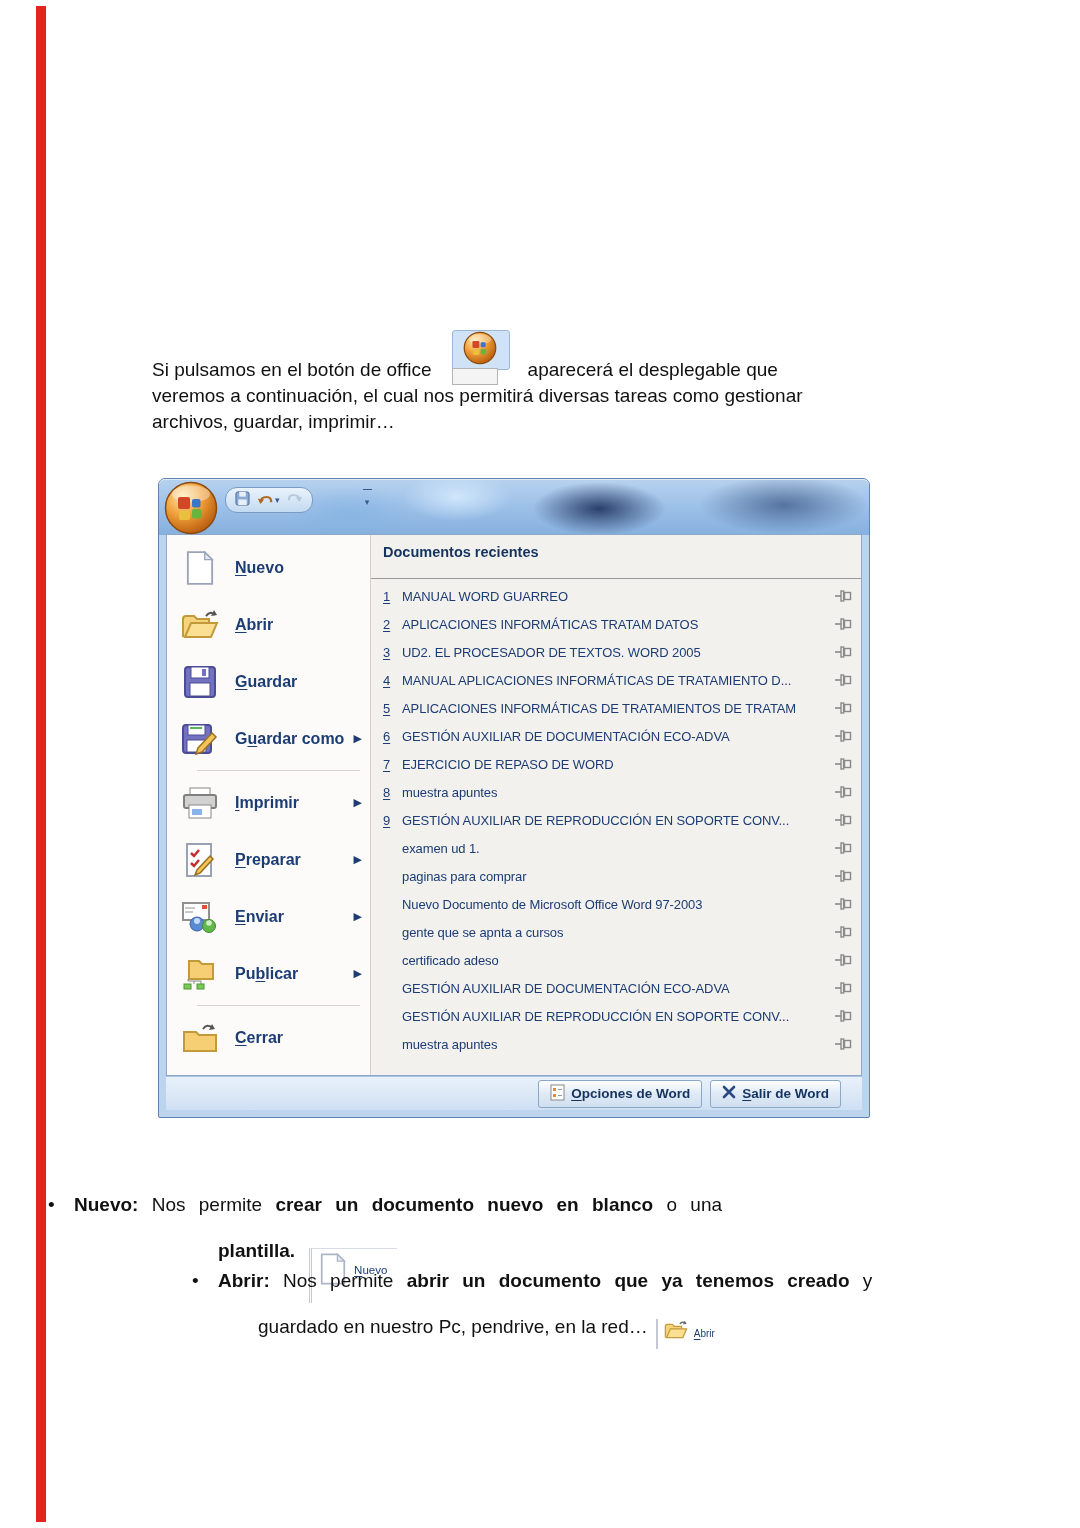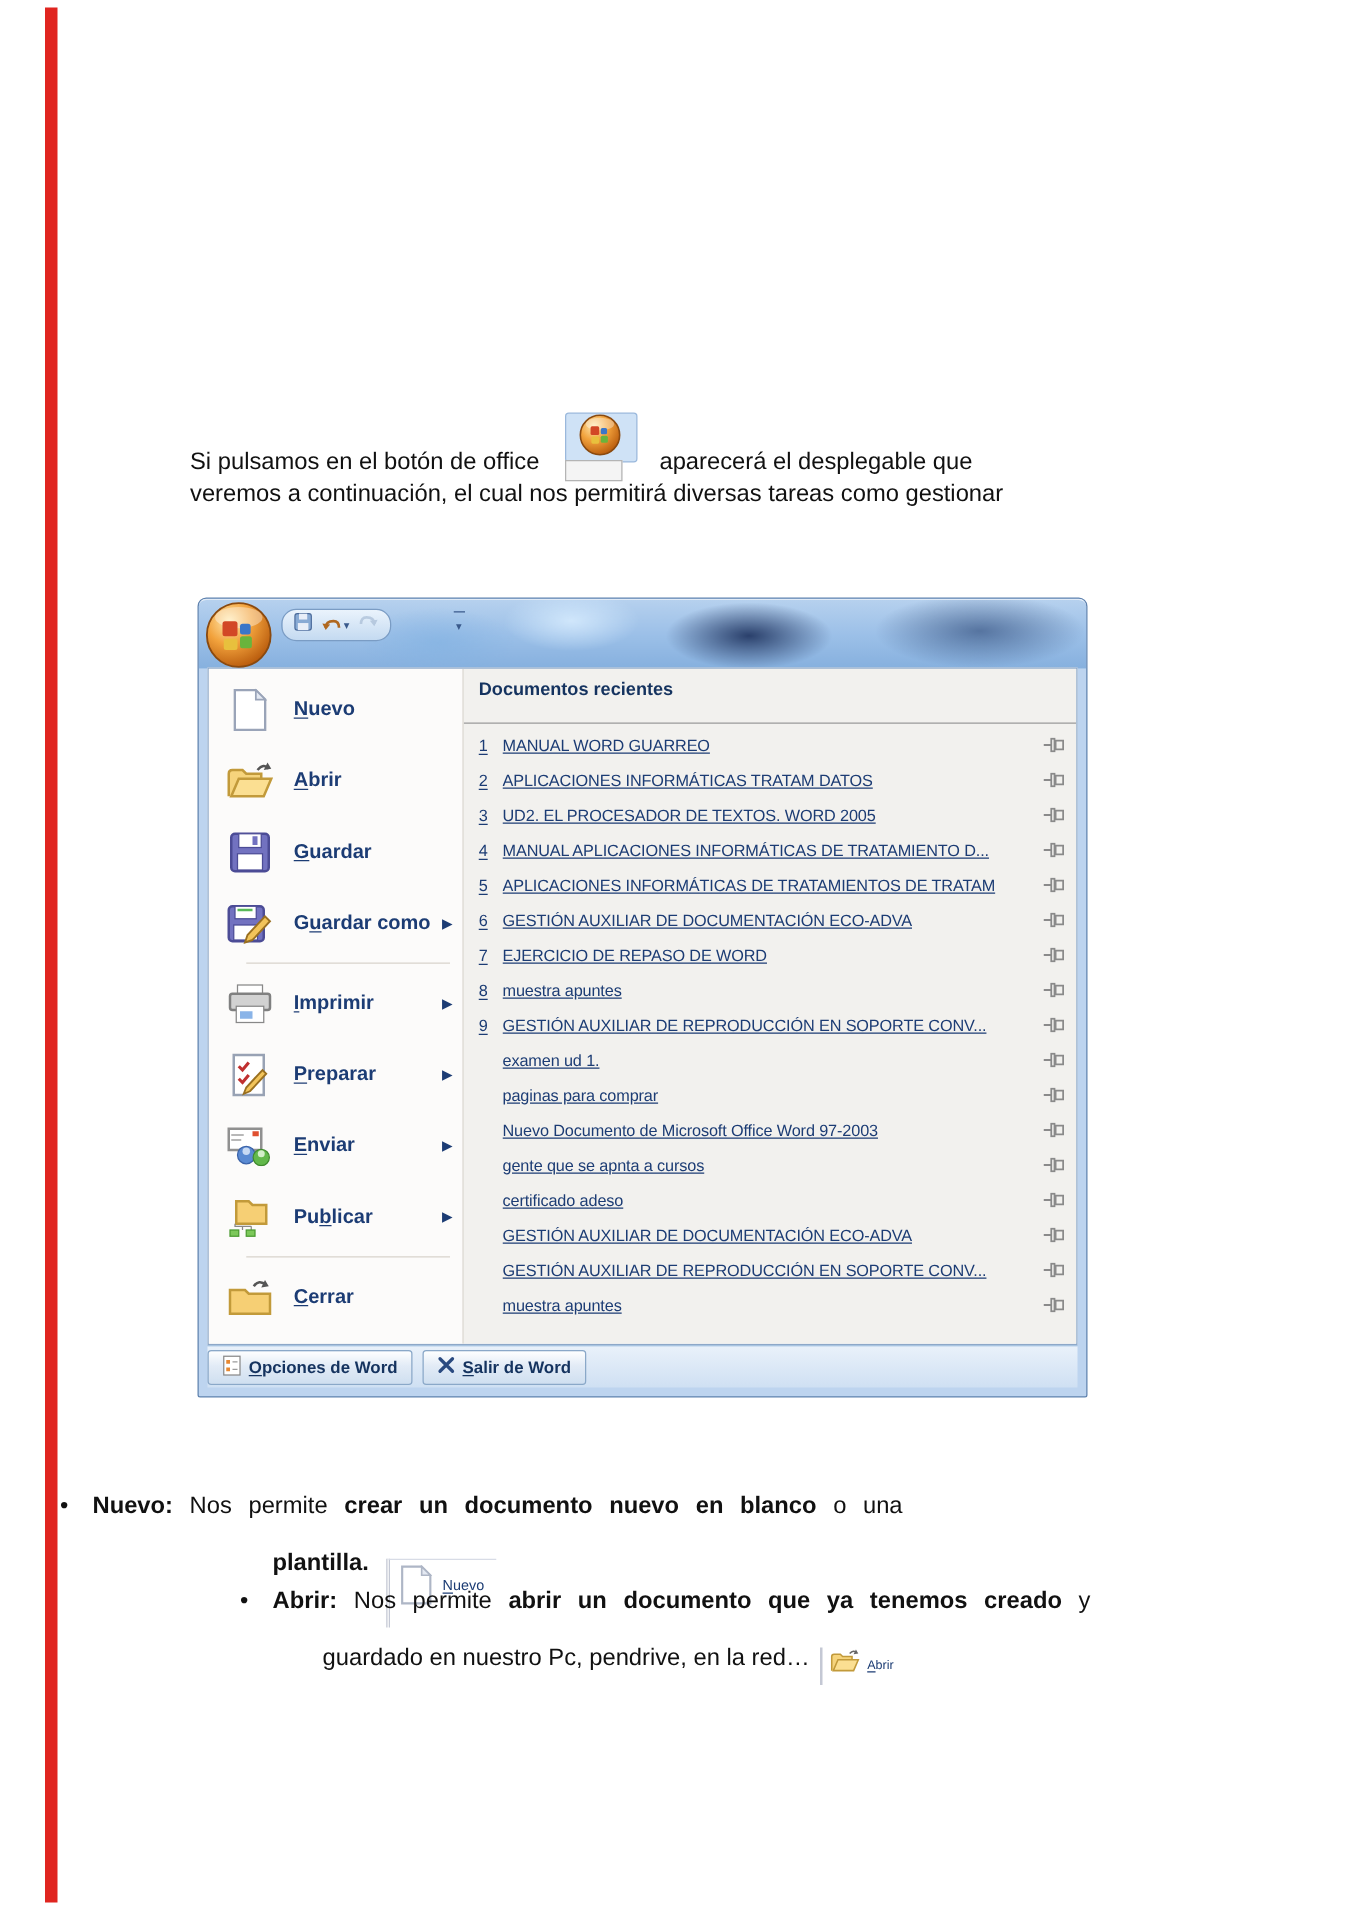--- a/index.html
+++ b/index.html
@@ -44,26 +44,26 @@
   .l-icon{width:42px;height:42px;display:flex;align-items:center;justify-content:center;margin-right:14px;flex:0 0 auto;}
   .l-label{font-size:16px;font-weight:bold;color:#1c3c74;white-space:nowrap;}
   .l-arrow{margin-left:auto;color:#1c3c74;font-size:11px;}
   .l-sep{height:1px;background:#d8d4cc;margin:3px 10px 3px 30px;}
 
   .right-panel{flex:1;background:#f2f1ee;display:flex;flex-direction:column;overflow:hidden;}
   .r-head{font-size:14.5px;font-weight:bold;color:#15335f;padding:9px 12px 18px;border-bottom:1px solid #9a9a9a;}
   .r-list{padding-top:3px;}
   .r-row{display:flex;align-items:center;height:28px;padding:0 9px 0 12px;font-size:13px;color:#1c3c74;letter-spacing:-0.1px;}
   .r-num{width:19px;flex:0 0 auto;}
-  .r-title{flex:1;white-space:nowrap;overflow:hidden;text-decoration:underline;}
+  .r-title{flex:1;white-space:nowrap;overflow:hidden;}
   .r-pin{width:22px;display:flex;justify-content:flex-end;flex:0 0 auto;}
 
   .footerbar{position:absolute;left:8px;right:8px;bottom:8px;height:34px;
      background:linear-gradient(#e9f1fa,#cfe0f3);border-top:1px solid #a8c4e0;
-     display:flex;align-items:center;gap:8px;padding-right:21px;box-sizing:border-box;}
+     display:flex;justify-content:flex-end;align-items:center;gap:8px;padding-right:21px;box-sizing:border-box;}
   .f-btn{display:flex;align-items:center;gap:6px;height:26px;padding:0 11px;border:1px solid #8aa8c8;border-radius:3px;
      background:linear-gradient(#feffff,#e2ebf6 45%,#cfdff0);font-size:13.5px;font-weight:bold;color:#15335f;cursor:default;}
 
   
   .bullet-line{position:absolute;font-size:19px;line-height:26px;white-space:nowrap;}
   .ws{word-spacing:8px;}
   .dot{display:inline-block;width:26px;}
   .frag-nuevo{display:inline-flex;align-items:flex-start;gap:8px;margin-left:14px;
      border-left:3px double #c4c8d4;border-top:1px solid #d8dce6;background:#fff;
      padding:4px 10px 6px 8px;height:44px;vertical-align:-28px;}
@@ -97,20 +97,21 @@
           <rect x="28" y="18" width="8" height="8" rx="2" fill="#3b76c8"></rect>
           <rect x="28" y="28" width="9" height="9" rx="2" fill="#69b43c"></rect>
           <rect x="16" y="29" width="10" height="9" rx="2" fill="#e8c03d"></rect>
         </svg>
       </span>
       <span class="bar"></span>
     </span>
     <span>aparecerá el desplegable que</span>
   </div>
   <div>veremos a continuación, el cual nos permitirá diversas tareas como gestionar</div>
+  <div>archivos, guardar, imprimir…</div>
 </div>
 
 <div class="shot">
   <div class="frame"></div>
   <div class="titlebar">
     <div class="qat">
       <span>
         <svg width="15" height="15" viewBox="0 0 16 16">
             <rect x="1" y="1" width="14" height="14" rx="2" fill="#88aad4" stroke="#4a6a9a"></rect>
             <rect x="4.5" y="1" width="7" height="5" fill="#e8eef8"></rect>

